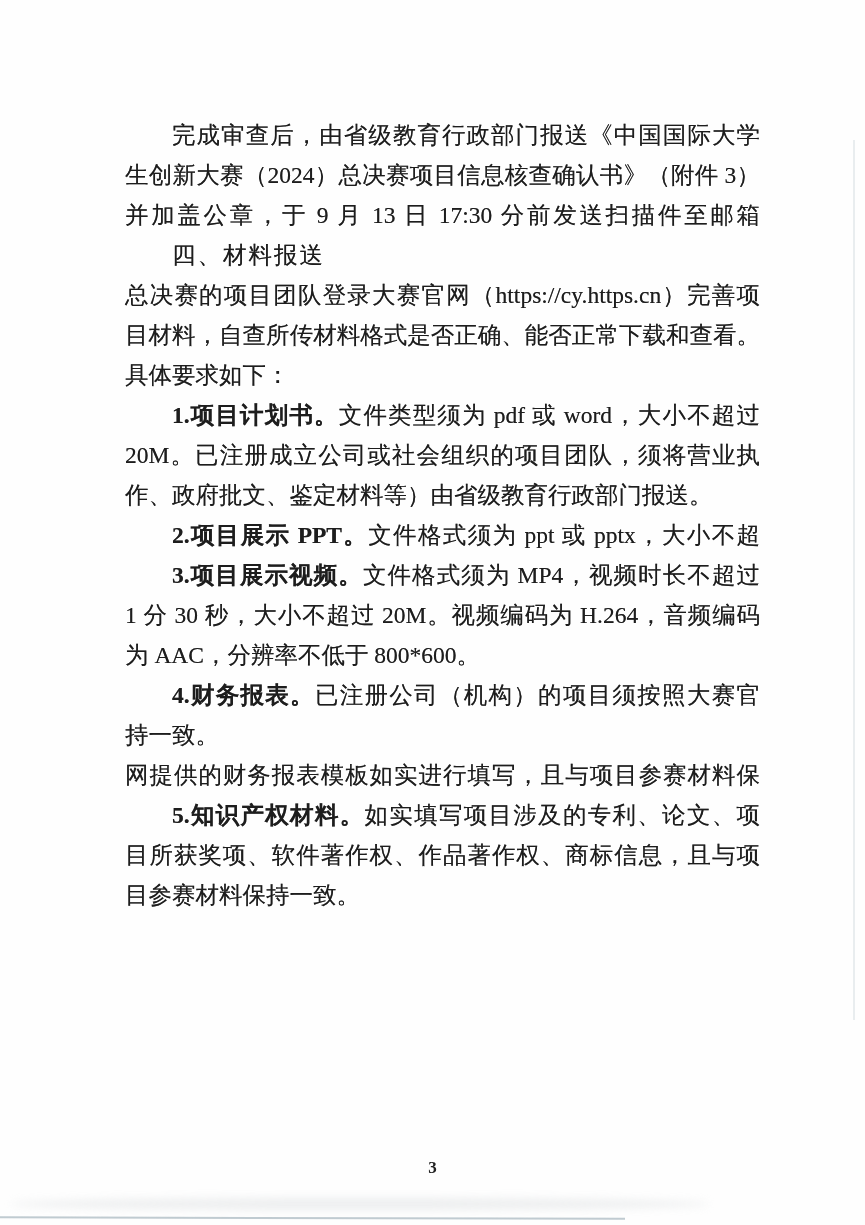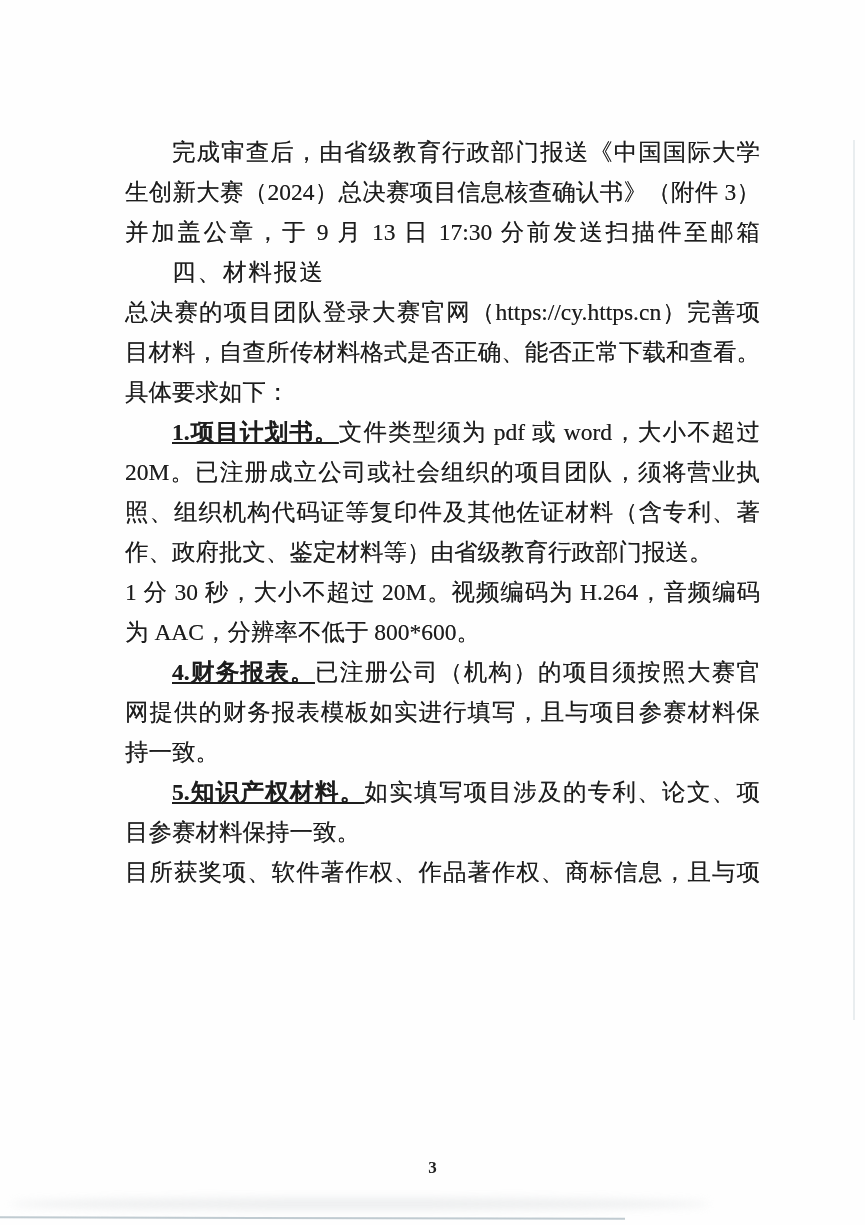--- a/index.html
+++ b/index.html
@@ -17,36 +17,36 @@
     width: 865px;
     height: 1225px;
     background: #fefefe;
     overflow: hidden;
     font-family: "Liberation Serif", serif;
     color: #1d1d1d;
   }
   .doc-body {
     position: absolute;
     left: 125px;
-    top: 132px;
+    top: 115px;
     width: 635px;
   }
   .paragraph { margin: 0; padding: 0; }
   .line {
     height: 40px;
     line-height: 40px;
     font-size: 23.5px;
     text-shadow: 0 0 0.5px rgba(20,20,20,0.6);
   }
   .line.fill {
     text-align: justify;
     text-align-last: justify;
   }
   .line.indent { text-indent: 2em; }
-  .lead { font-weight: 700; text-decoration: underline; }
+  .lead { font-weight: 700; }
   .paragraph.heading .line {
     font-weight: 400;
     font-family: "Liberation Sans", sans-serif;
     letter-spacing: 2px;
     text-shadow: 0 0 0.6px rgba(20,20,20,0.7);
   }
   .page-number {
     position: absolute;
     left: 0;
     top: 1158px;
@@ -103,37 +103,38 @@
         <div class="line indent"><span>四、材料报送</span></div>
       </div>
       <div class="paragraph">
         <div class="line fill"><span>总决赛的项目团队登录大赛官网（https://cy.https.cn）完善项</span></div>
         <div class="line fill"><span>目材料，自查所传材料格式是否正确、能否正常下载和查看。</span></div>
         <div class="line"><span>具体要求如下：</span></div>
       </div>
       <div class="paragraph">
         <div class="line fill indent"><span class="lead">1.项目计划书。</span><span>文件类型须为 pdf 或 word，大小不超过</span></div>
         <div class="line fill"><span>20M。已注册成立公司或社会组织的项目团队，须将营业执</span></div>
-        <div class="line fill"><span>照、组织机构代码证等复印件及其他佐证材料（含专利、著</span></div>
         <div class="line"><span>作、政府批文、鉴定材料等）由省级教育行政部门报送。</span></div>
       </div>
       <div class="paragraph">
+        <div class="line fill indent"><span class="lead">2.项目展示 PPT。</span><span>文件格式须为 ppt 或 pptx，大小不超</span></div>
       </div>
       <div class="paragraph">
+        <div class="line fill indent"><span class="lead">3.项目展示视频。</span><span>文件格式须为 MP4，视频时长不超过</span></div>
         <div class="line fill"><span>1 分 30 秒，大小不超过 20M。视频编码为 H.264，音频编码</span></div>
         <div class="line"><span>为 AAC，分辨率不低于 800*600。</span></div>
       </div>
       <div class="paragraph">
         <div class="line fill indent"><span class="lead">4.财务报表。</span><span>已注册公司（机构）的项目须按照大赛官</span></div>
+        <div class="line"><span>持一致。</span></div>
         <div class="line fill"><span>网提供的财务报表模板如实进行填写，且与项目参赛材料保</span></div>
-        <div class="line"><span>持一致。</span></div>
       </div>
       <div class="paragraph">
         <div class="line fill indent"><span class="lead">5.知识产权材料。</span><span>如实填写项目涉及的专利、论文、项</span></div>
+        <div class="line fill"><span>目所获奖项、软件著作权、作品著作权、商标信息，且与项</span></div>
         <div class="line"><span>目参赛材料保持一致。</span></div>
-        <div class="line fill"><span>目所获奖项、软件著作权、作品著作权、商标信息，且与项</span></div>
       </div>
     </div>
   <div class="page-number">3</div>
   <div class="scan-smudge-bottom"></div>
   <div class="scan-line-bottom"></div>
   <div class="scan-edge-right"></div>
 </div>
 
 </body></html>

